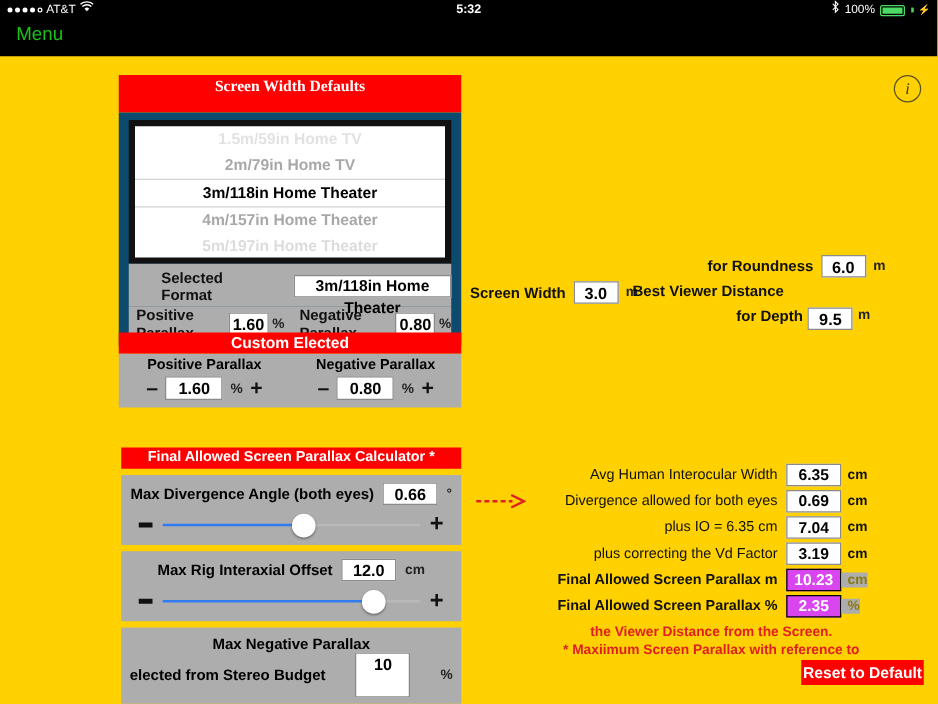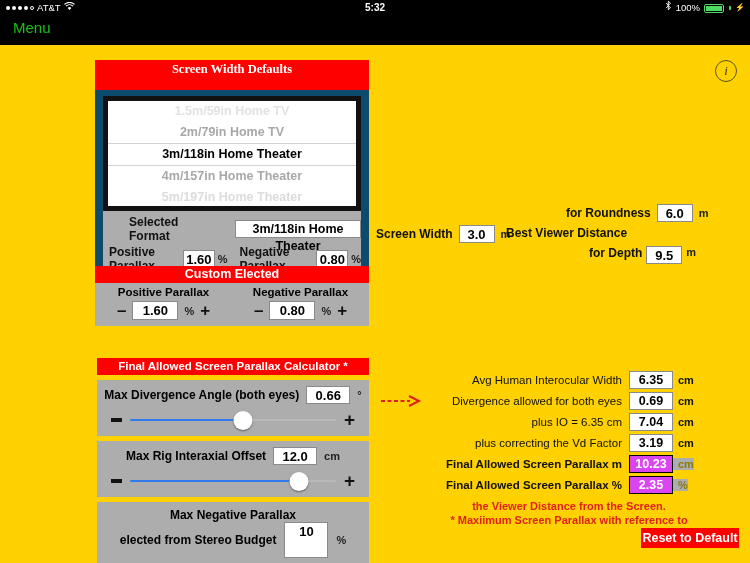--- a/index.html
+++ b/index.html
@@ -89,21 +89,21 @@
   #ru-bvd{left:506px;top:226px;}
   .ru .val{width:36px;height:18px;line-height:17px;}
 
   
   #calc{position:absolute;left:97px;top:358px;width:272px;}
   #calc .redbar{height:17px;line-height:17px;font-size:11.5px;}
   .slider-card{background:#ADADAD;margin-top:5px;padding:6px 0 7px 0;}
   .sc-top{display:flex;align-items:center;justify-content:center;gap:7px;font-size:12px;font-weight:bold;}
   .sc-top .val{width:44px;height:18px;line-height:17px;}
   .sc-two{text-align:center;font-size:12px;font-weight:bold;line-height:14px;}
-  .sc-two .inner{display:flex;align-items:center;justify-content:center;gap:8px;}
+  .sc-two .inner{display:flex;align-items:center;justify-content:center;gap:24px;}
   .slider-row{display:flex;align-items:center;margin-top:6px;padding:0 14px;gap:8px;}
   .track{position:relative;flex:1;height:14px;}
   .track .bar{position:absolute;left:0;right:0;top:6px;height:2.5px;background:#b9b9b9;border-radius:2px;}
   .track .fill{position:absolute;left:0;top:6px;height:2.5px;background:#2F7BEF;border-radius:2px;}
   .track .thumb{position:absolute;top:-2px;width:19px;height:19px;border-radius:50%;background:#fff;
     box-shadow:0 1px 2px rgba(0,0,0,.45);transform:translateX(-9.5px);}
   .minus-sq{width:11px;height:4px;background:#111;}
   .plus-lg{font-size:19px;font-weight:bold;line-height:1;color:#111;}
 
   

